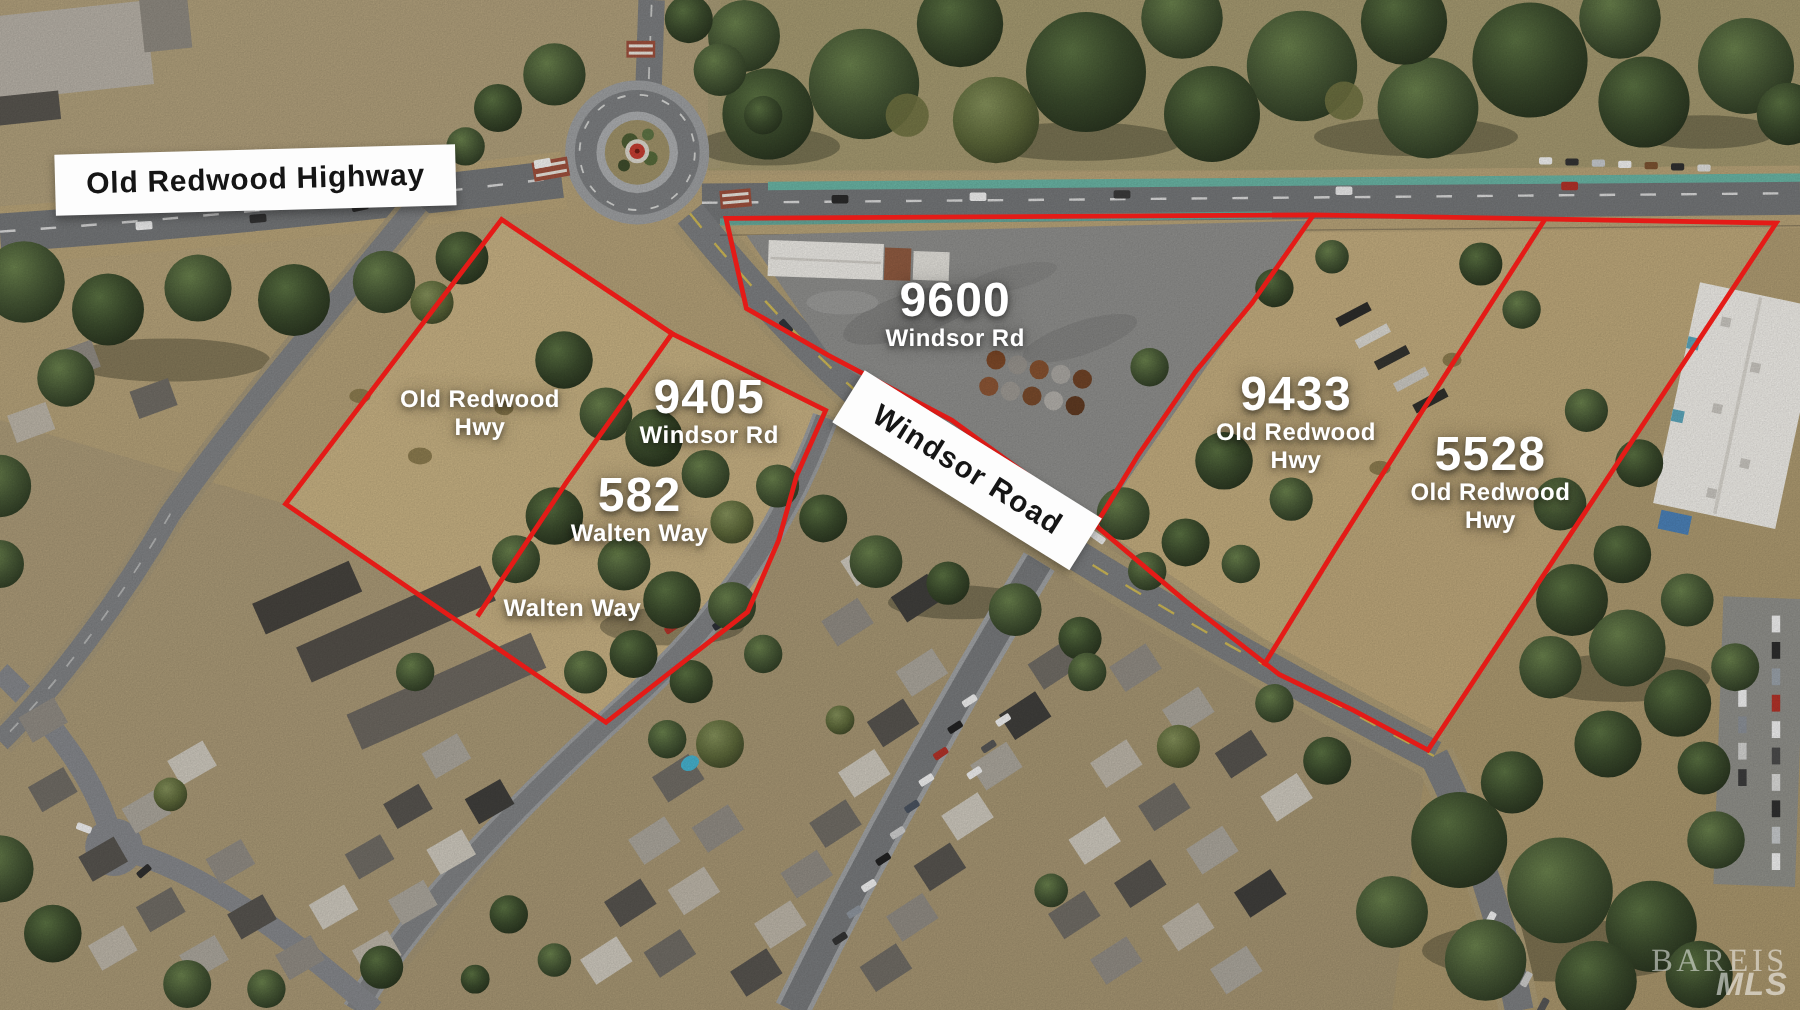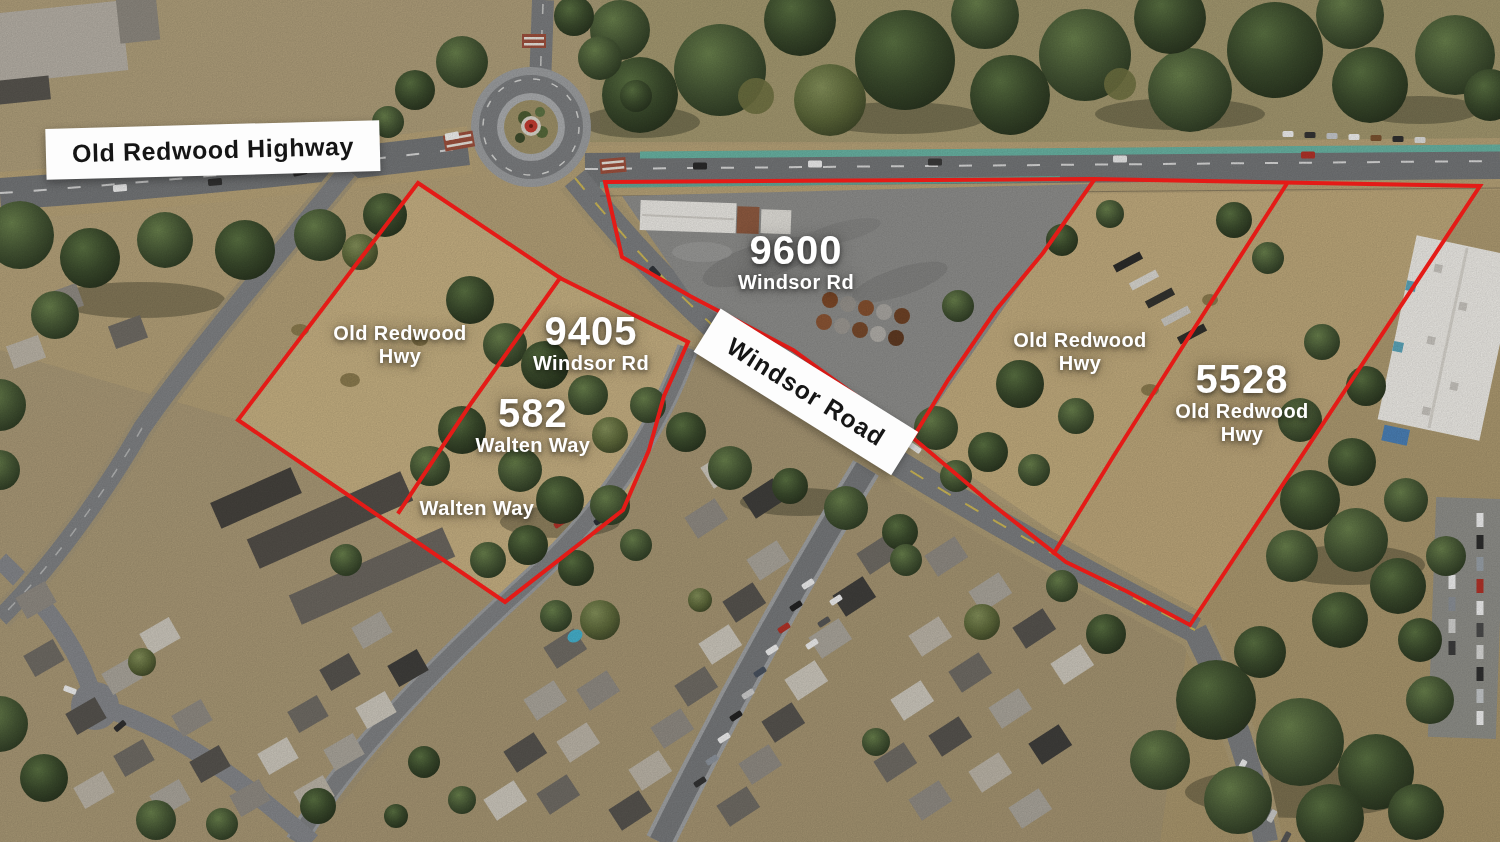--- a/index.html
+++ b/index.html
@@ -485,23 +485,28 @@
   <div class="psub">Walten Way</div>
 </div>
 <div class="plabel" style="left:477px;top:508px;">
   <div class="psub">Walten Way</div>
 </div>
 <div class="plabel" style="left:796px;top:262px;">
   <div class="pnum">9600</div>
   <div class="psub">Windsor Rd</div>
 </div>
 <div class="plabel" style="left:1080px;top:352px;">
+  <div class="pnum">9433</div>
   <div class="psub">Old Redwood</div>
   <div class="psub">Hwy</div>
 </div>
 <div class="plabel" style="left:1242px;top:402px;">
   <div class="pnum">5528</div>
   <div class="psub">Old Redwood</div>
   <div class="psub">Hwy</div>
 </div>
 
+<div class="wm">
+  <div class="wm1">BAREIS</div>
+  <div class="wm2">MLS</div>
+</div>
 
 </div>
 
 </body></html>

